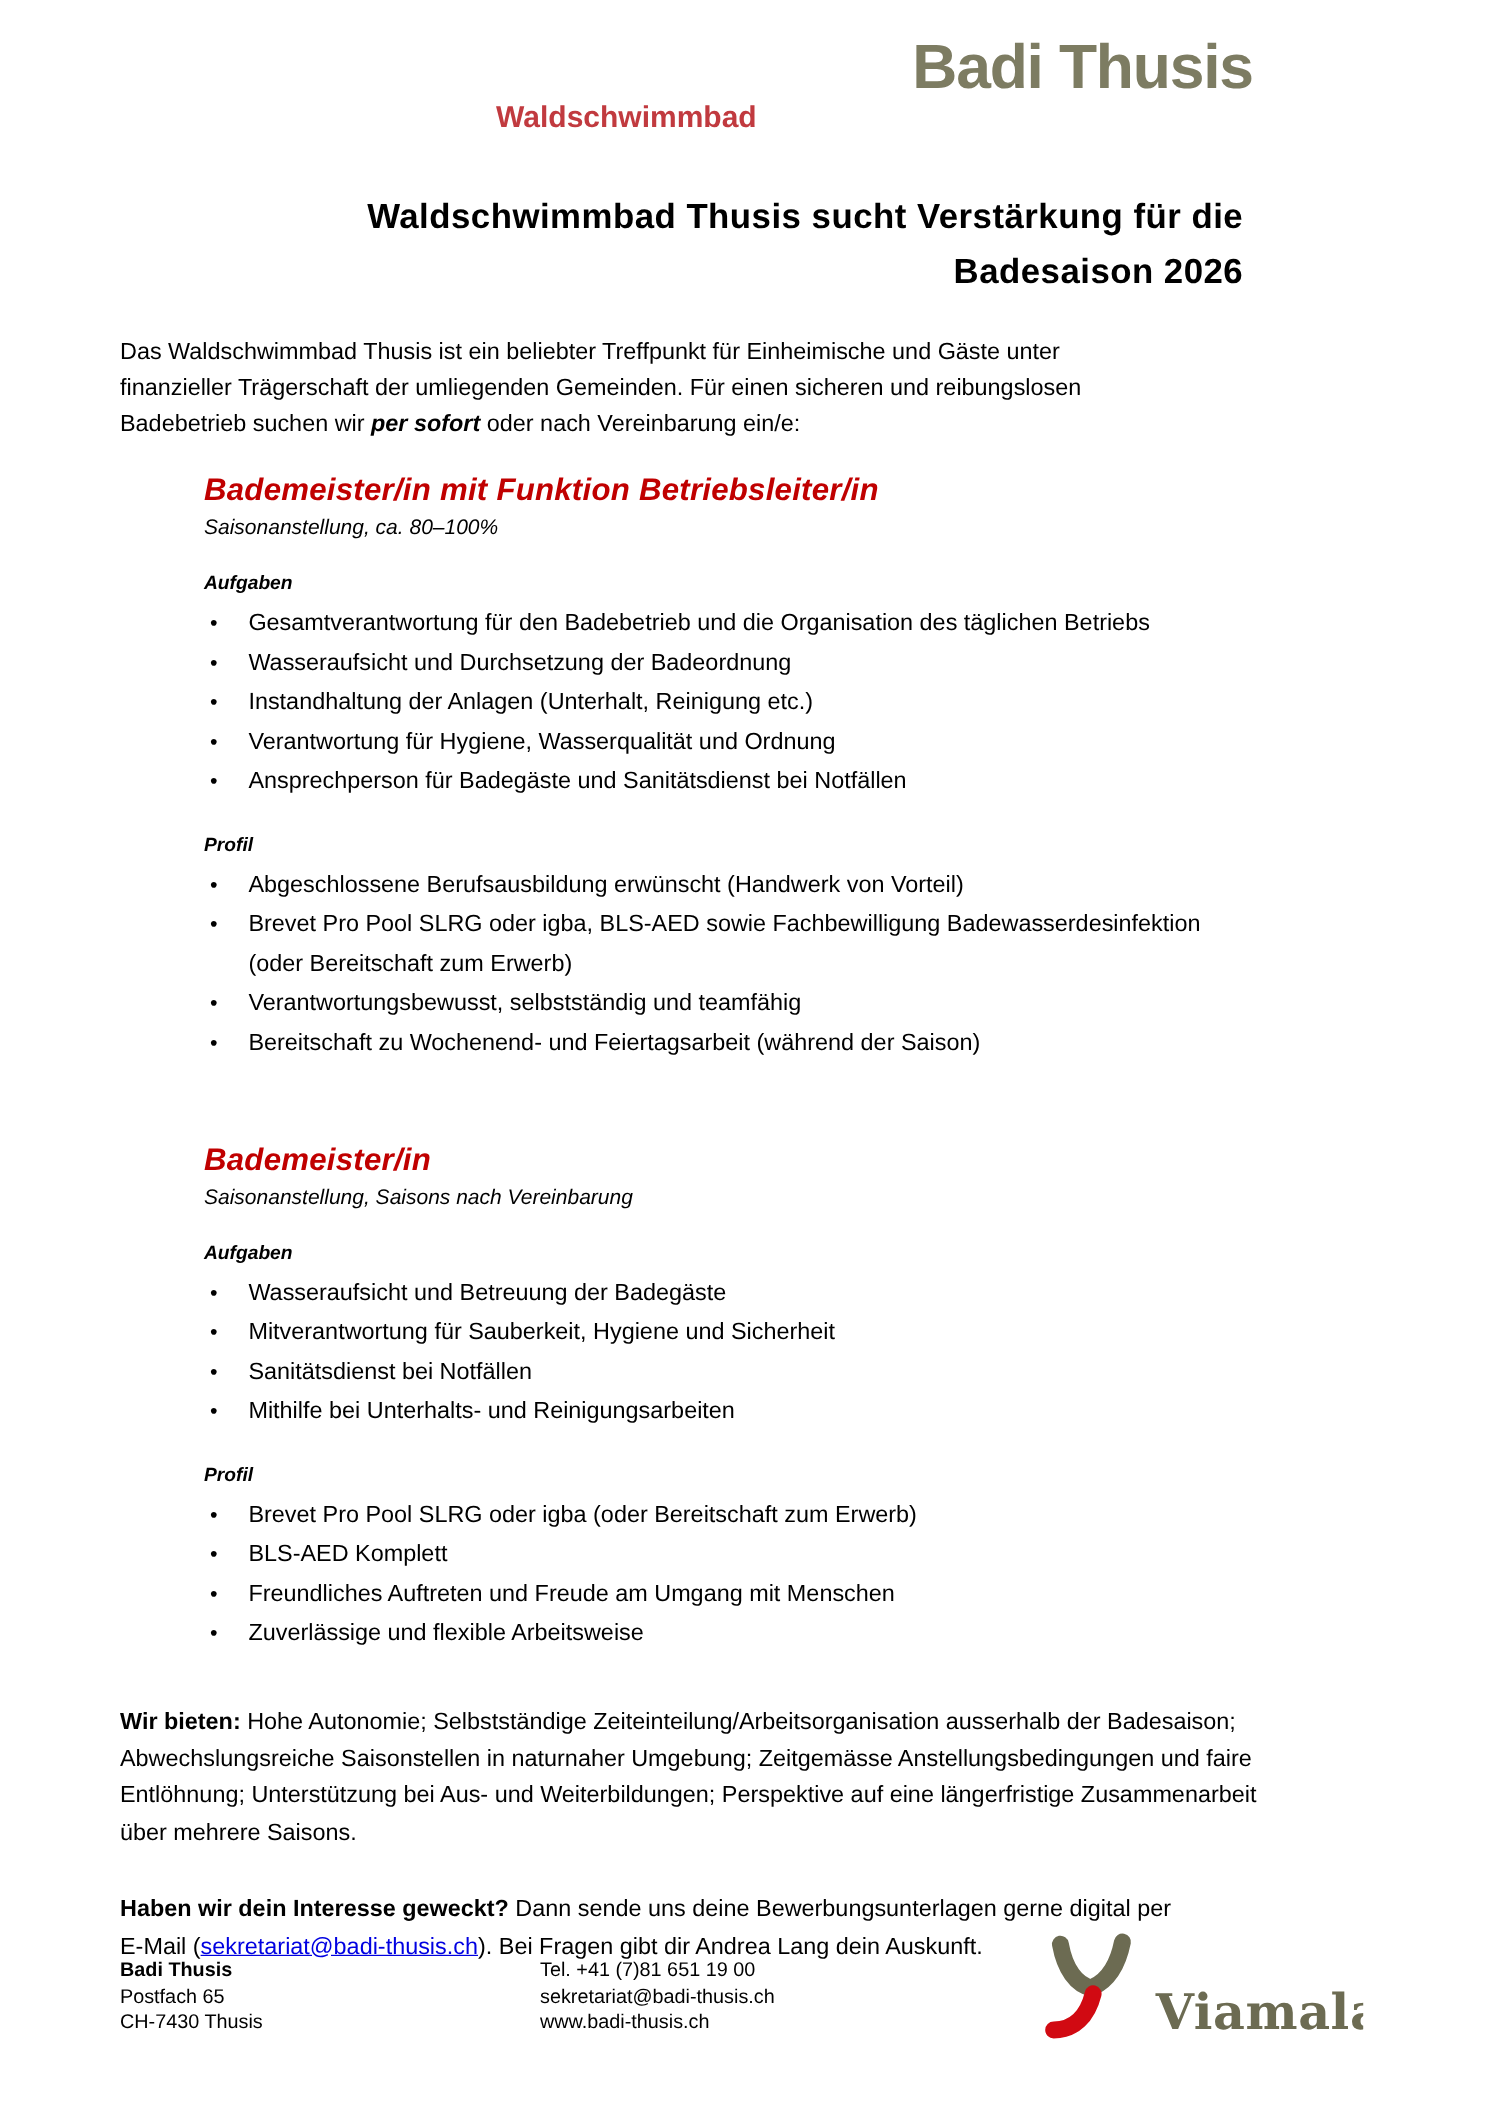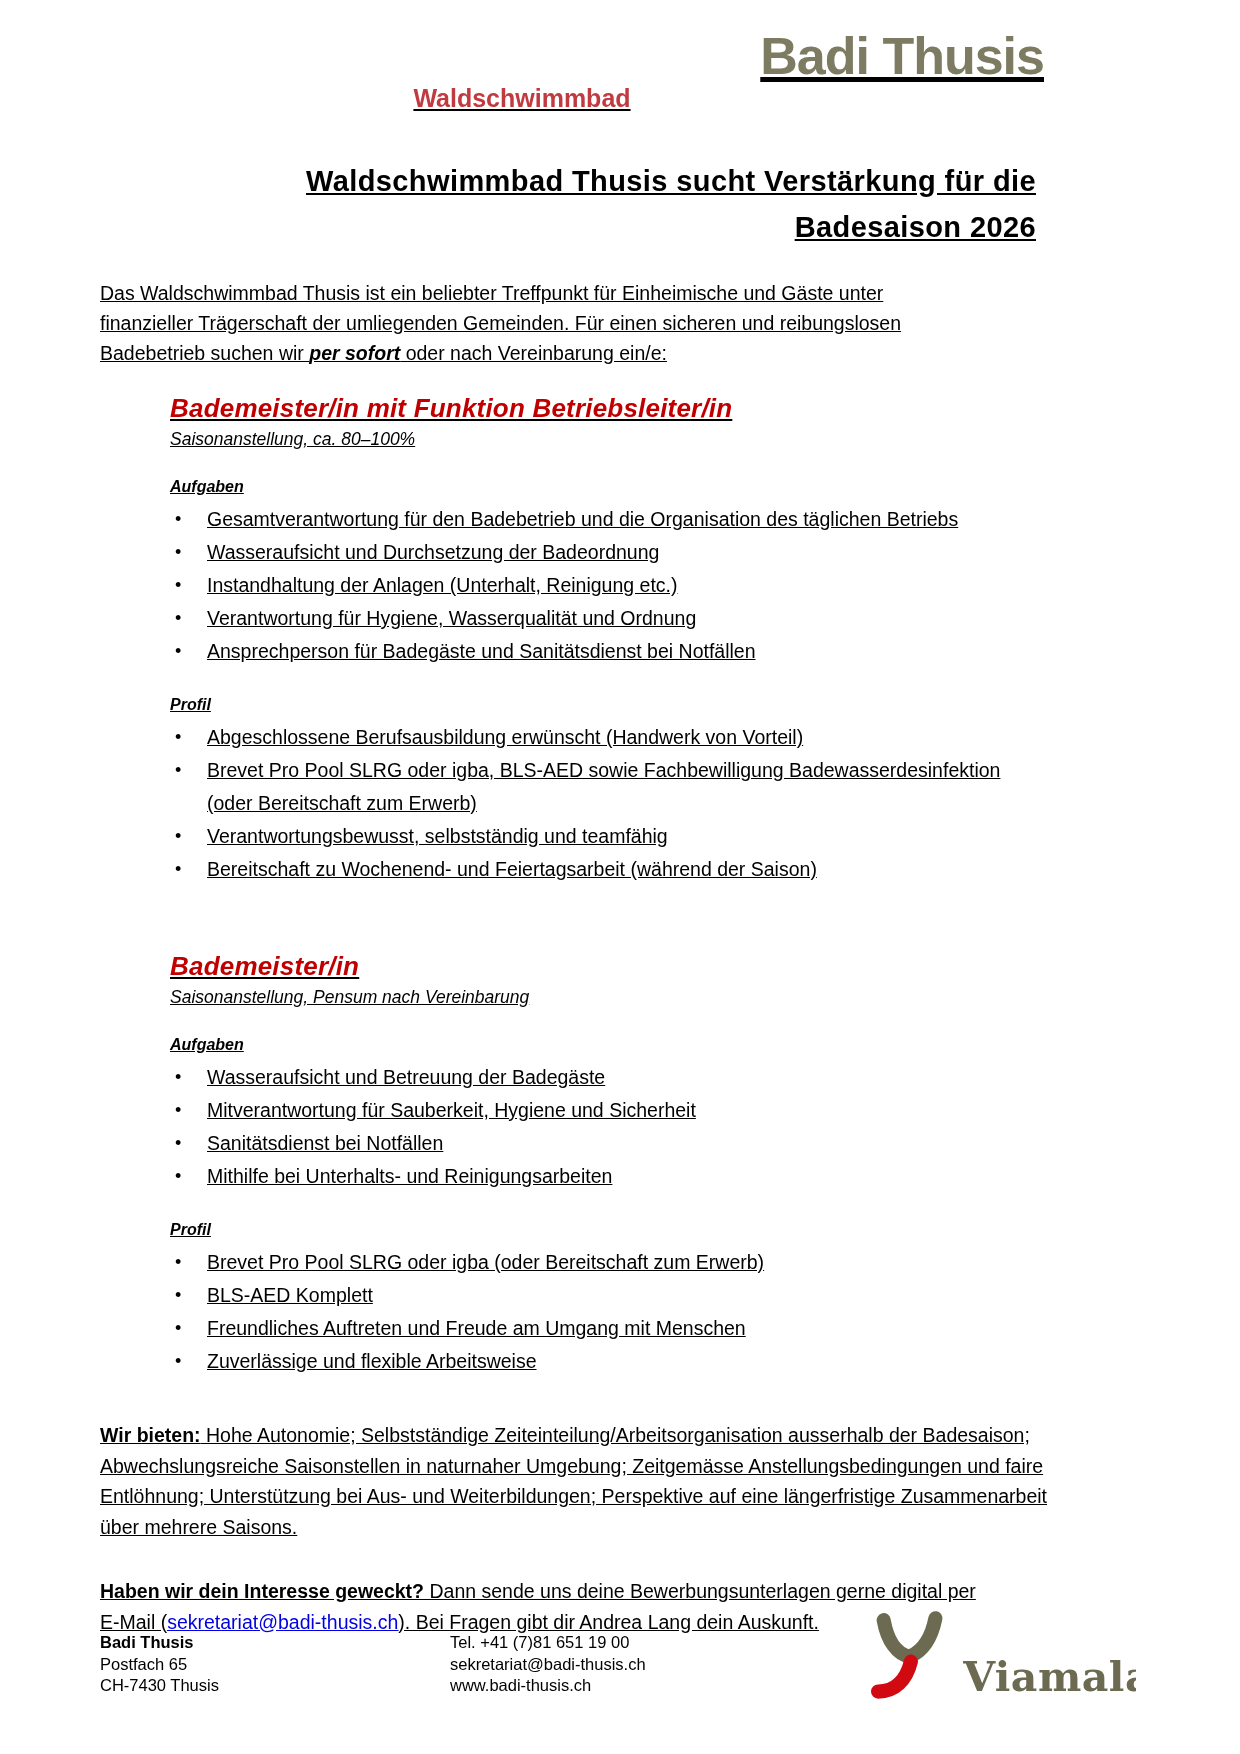--- a/index.html
+++ b/index.html
@@ -5,21 +5,20 @@
   html, body { margin: 0; padding: 0; background: #ffffff; }
   .page {
     position: relative;
     width: 1136px;
     height: 1754px;
     background: #ffffff;
     font-family: "Liberation Sans", sans-serif;
     font-size: 19.5px;
     color: #000000;
     overflow: hidden;
-    text-decoration: underline;
   }
   
   .logo { text-align: right; padding: 30px 92px 0 0; line-height: 1; }
   .logo-title {
     font-size: 52px; font-weight: bold;
     color: var(--logo_olive, #7d7c62);
     letter-spacing: -1px;
   }
   .logo-sub {
     font-size: 25px; font-weight: bold;
@@ -132,21 +131,21 @@
     <ul class="bullets">
         <li>Abgeschlossene Berufsausbildung erwünscht (Handwerk von Vorteil)</li>
         <li>Brevet Pro Pool SLRG oder igba, BLS-AED sowie Fachbewilligung Badewasserdesinfektion (oder Bereitschaft zum Erwerb)</li>
         <li>Verantwortungsbewusst, selbstständig und teamfähig</li>
         <li>Bereitschaft zu Wochenend- und Feiertagsarbeit (während der Saison)</li>
       </ul>
   </section>
 
   <section class="job">
     <h2 class="job-title">Bademeister/in</h2>
-    <div class="job-sub">Saisonanstellung, Pensum nach Vereinbarung</div>
+    <div class="job-sub">Saisonanstellung, Saisons nach Vereinbarung</div>
     <div class="list-label">Aufgaben</div>
     <ul class="bullets">
         <li>Wasseraufsicht und Betreuung der Badegäste</li>
         <li>Mitverantwortung für Sauberkeit, Hygiene und Sicherheit</li>
         <li>Sanitätsdienst bei Notfällen</li>
         <li>Mithilfe bei Unterhalts- und Reinigungsarbeiten</li>
       </ul>
     <div class="list-label">Profil</div>
     <ul class="bullets">
         <li>Brevet Pro Pool SLRG oder igba (oder Bereitschaft zum Erwerb)</li>

